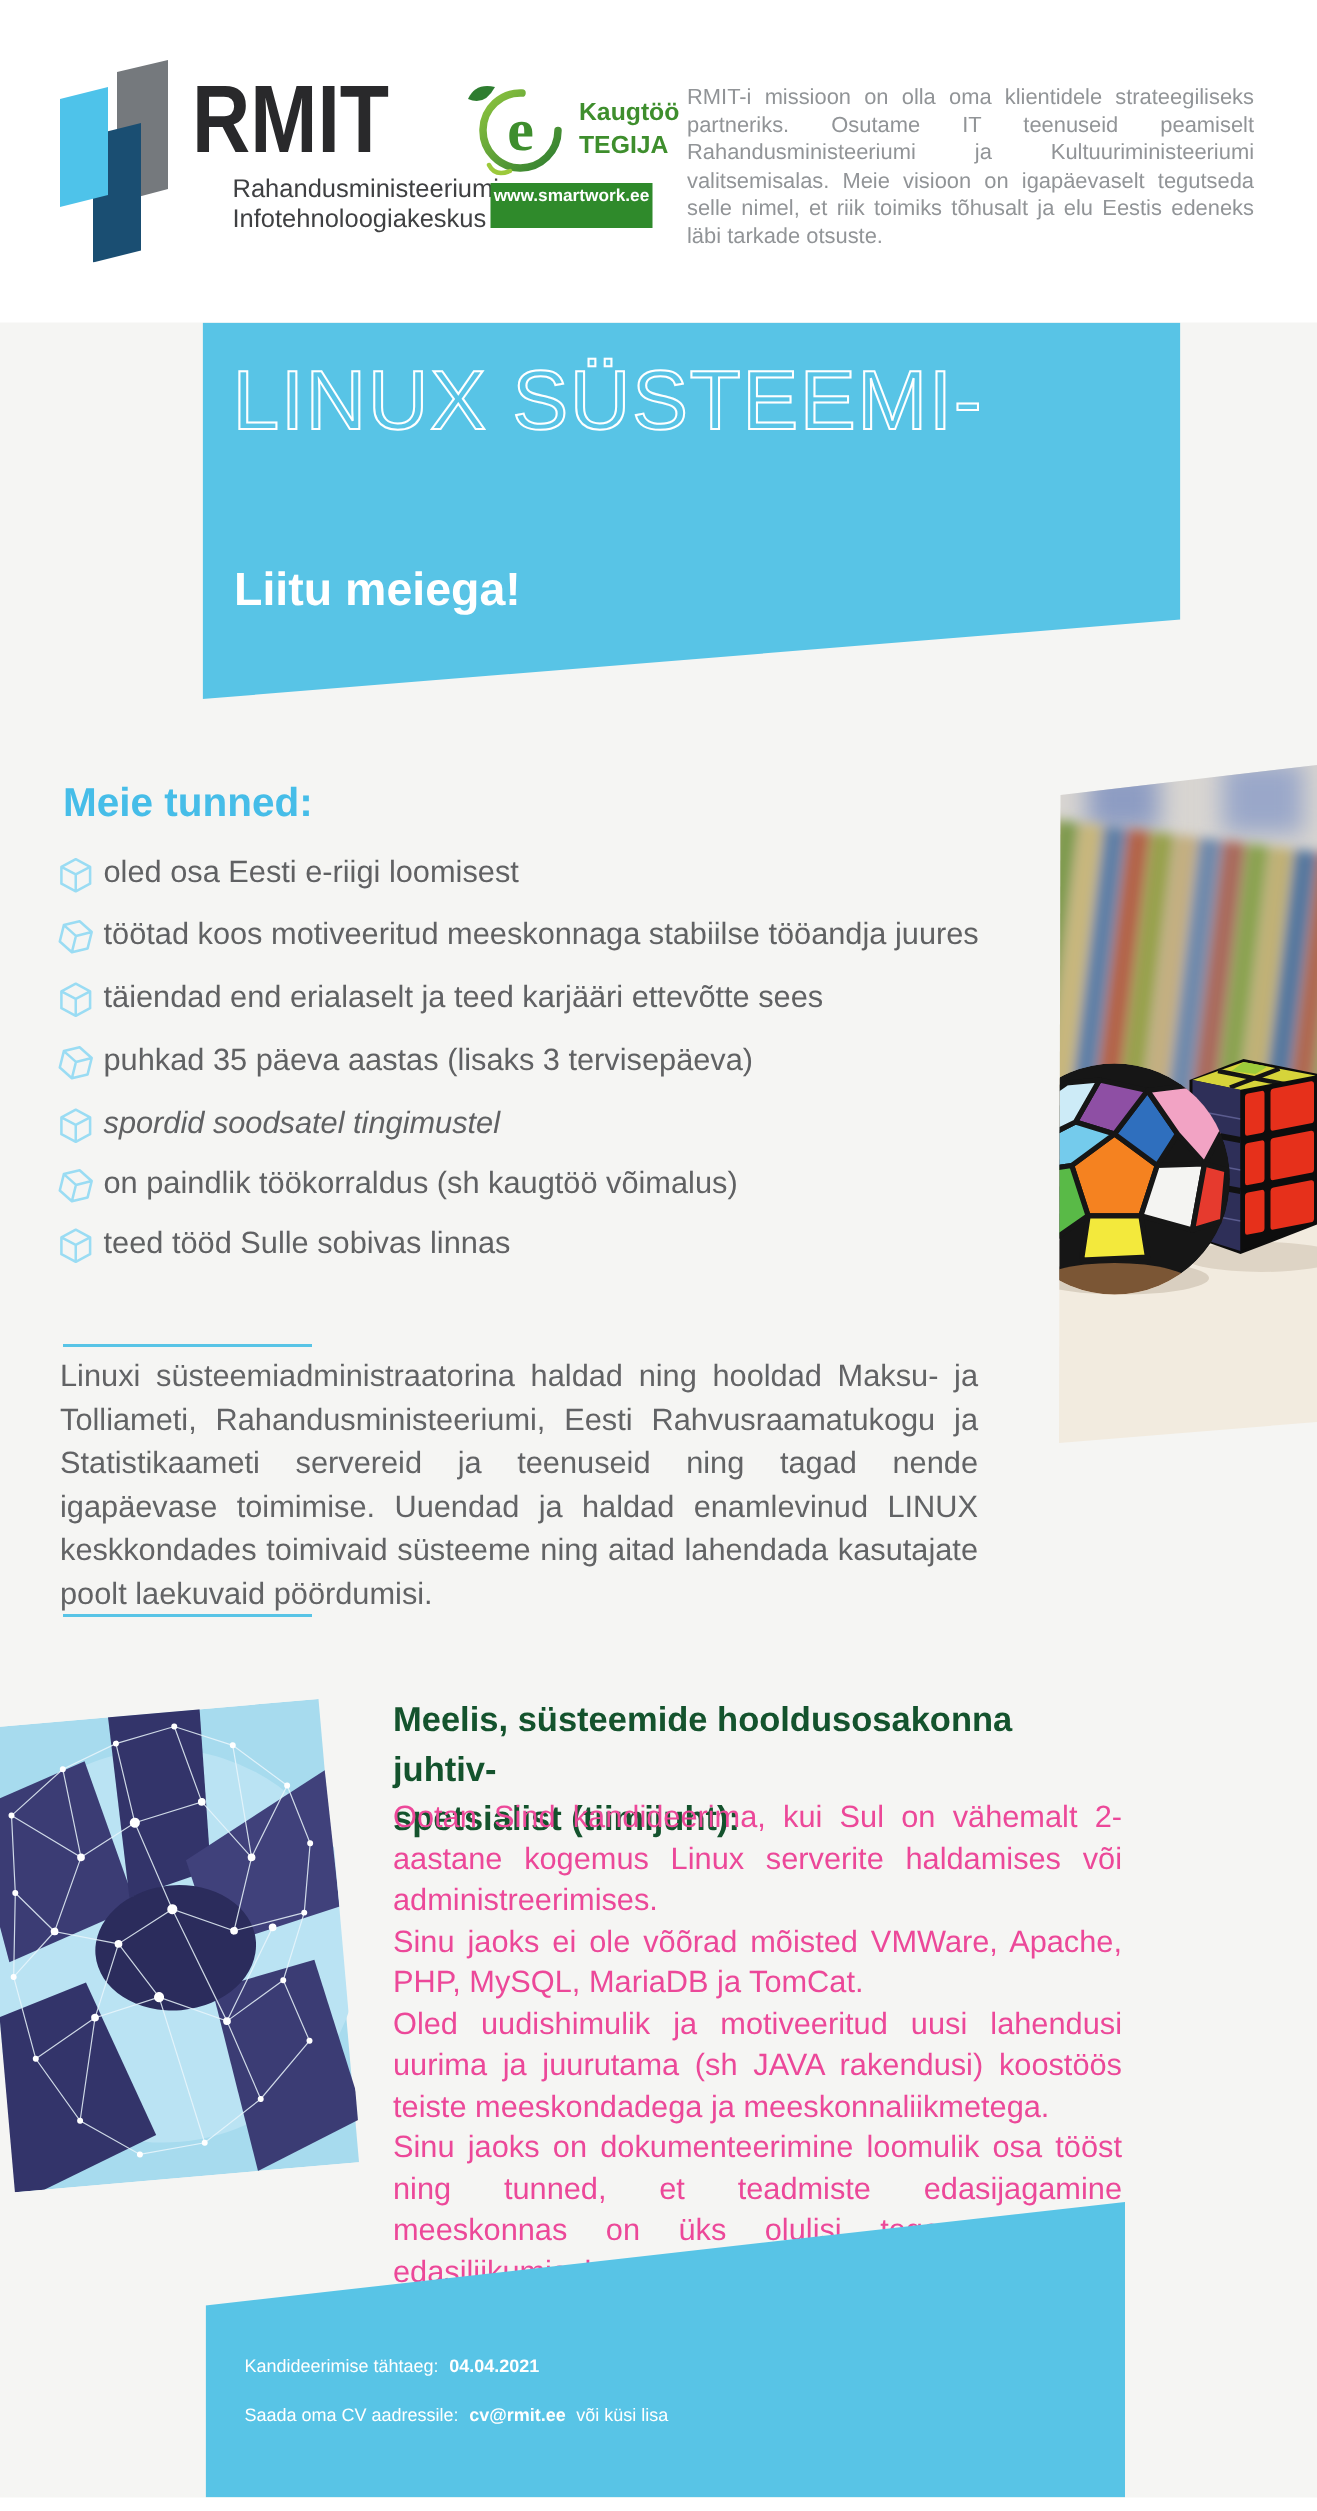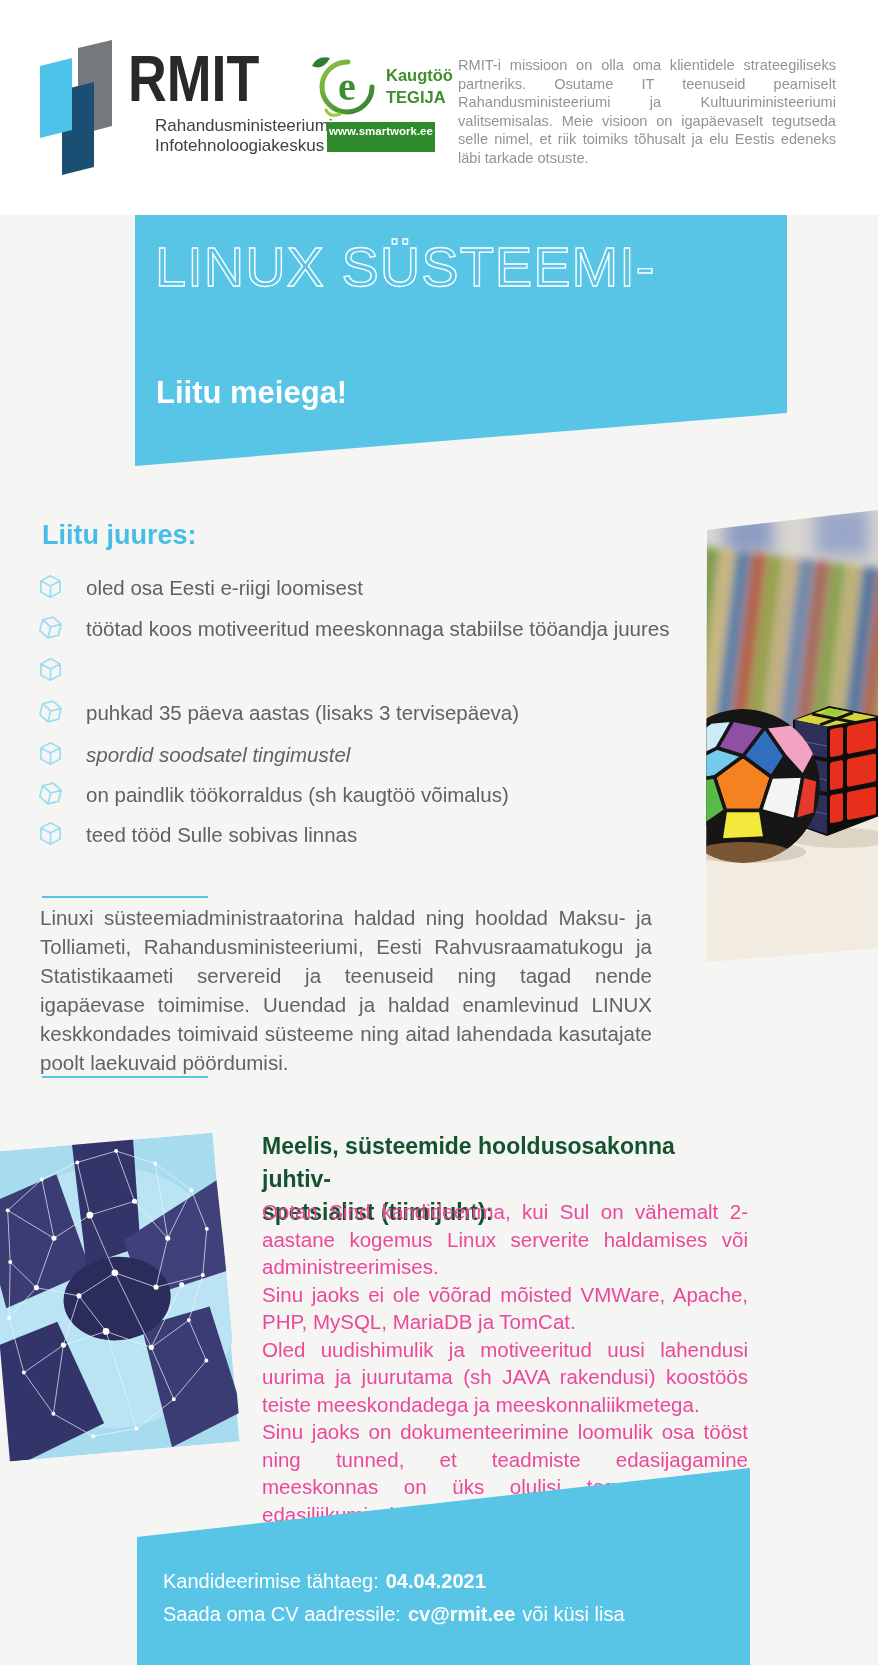--- a/index.html
+++ b/index.html
@@ -22,21 +22,21 @@
 
   
   .hero{left:135px;top:215px;width:612px;height:251px;background:#58C4E6;
         clip-path:polygon(0 0,100% 0,100% 78.9%,0 100%);padding-left:40px;}
   .hero-title{left:20px;top:16px;font-size:56px;font-weight:300;letter-spacing:1px;
               line-height:71px;color:transparent;-webkit-text-stroke:1.35px #ffffff;white-space:nowrap;}
   .hero-tag{left:21px;top:160px;font-size:31px;font-weight:bold;color:#ffffff;}
 
   
   .benefits-heading{left:42px;top:520px;font-size:27px;font-weight:bold;color:#46BDE8;}
-  .benefit{position:absolute;left:37px;display:flex;align-items:flex-end;gap:22px;height:30px;}
+  .benefit{position:absolute;left:37px;display:flex;align-items:flex-start;gap:5px;height:30px;}
   .benefit svg{width:27px;height:27px;flex:0 0 auto;}
   .benefit:nth-of-type(even) svg{transform:rotate(14deg);}
   .benefit span{font-size:20.5px;color:#606163;white-space:nowrap;}
   .b0{top:570px;} .b1{top:611px;} .b2{top:653px;} .b3{top:695px;}
   .b4{top:737px;font-style:italic;} .b5{top:777px;} .b6{top:817px;}
 
   .rule{height:0;border-top:2px solid #58C4E6;width:166px;left:42px;}
   .rule1{top:896px;} .rule2{top:1076px;}
 
   .role-par{left:40px;top:903px;width:612px;font-size:20.5px;line-height:29px;
@@ -51,21 +51,21 @@
   
   .rec-heading{left:262px;top:1130px;width:488px;font-size:23px;font-weight:bold;
                color:#14532d;line-height:33px;}
   .rec-body{left:262px;top:1198px;width:486px;font-size:20.5px;line-height:27.5px;
             color:#ec4899;text-align:justify;}
   .rec-body p{margin:0;}
 
   
   .footer{left:137px;top:1468px;width:613px;height:197px;background:#58C4E6;
           clip-path:polygon(0 35%,100% 0,100% 100%,0 100%);color:#fff;}
-  .f-line{position:absolute;left:26px;font-size:20px;white-space:nowrap;}
+  .f-line{position:absolute;left:26px;font-size:12px;white-space:nowrap;}
   .f1{top:102px;} .f2{top:135px;}
   .f-line .lbl{margin-right:7px;}
   .f-line .sfx{margin-left:7px;}
   .f-line b{font-weight:bold;}
 </style>
 </head>
 <body>
 
 <div class="page">
 
@@ -102,38 +102,39 @@
 
   <div class="abs mission">RMIT-i missioon on olla oma klientidele strateegiliseks partneriks. Osutame IT teenuseid peamiselt Rahandusministeeriumi ja Kultuuriministeeriumi valitsemisalas. Meie visioon on igapäevaselt tegutseda selle nimel, et riik toimiks tõhusalt ja elu Eestis edeneks läbi tarkade otsuste.</div>
 
   <div class="abs hero">
     <div class="abs hero-title">
       <div>LINUX SÜSTEEMI-</div>
     </div>
     <div class="abs hero-tag">Liitu meiega!</div>
   </div>
 
-  <div class="abs benefits-heading">Liitu juures:</div>
+  <div class="abs benefits-heading">Meie tunned:</div>
 
   <div class="benefit b0">
     <svg viewBox="0 0 24 24">
         <path d="M12 2.5 20.5 7v10L12 21.5 3.5 17V7Z M3.5 7 12 11.5 20.5 7 M12 11.5 V21.5" fill="none" stroke="#9ADCF3" stroke-width="1.5" stroke-linejoin="round"></path>
       </svg>
     <span>oled osa Eesti e-riigi loomisest</span>
   </div>
   <div class="benefit b1">
     <svg viewBox="0 0 24 24">
         <path d="M12 2.5 20.5 7v10L12 21.5 3.5 17V7Z M3.5 7 12 11.5 20.5 7 M12 11.5 V21.5" fill="none" stroke="#9ADCF3" stroke-width="1.5" stroke-linejoin="round"></path>
       </svg>
     <span>töötad koos motiveeritud meeskonnaga stabiilse tööandja juures</span>
   </div>
   <div class="benefit b2">
     <svg viewBox="0 0 24 24">
         <path d="M12 2.5 20.5 7v10L12 21.5 3.5 17V7Z M3.5 7 12 11.5 20.5 7 M12 11.5 V21.5" fill="none" stroke="#9ADCF3" stroke-width="1.5" stroke-linejoin="round"></path>
       </svg>
+    <span>täiendad end erialaselt ja teed karjääri ettevõtte sees</span>
   </div>
   <div class="benefit b3">
     <svg viewBox="0 0 24 24">
         <path d="M12 2.5 20.5 7v10L12 21.5 3.5 17V7Z M3.5 7 12 11.5 20.5 7 M12 11.5 V21.5" fill="none" stroke="#9ADCF3" stroke-width="1.5" stroke-linejoin="round"></path>
       </svg>
     <span>puhkad 35 päeva aastas (lisaks 3 tervisepäeva)</span>
   </div>
   <div class="benefit b4">
     <svg viewBox="0 0 24 24">
         <path d="M12 2.5 20.5 7v10L12 21.5 3.5 17V7Z M3.5 7 12 11.5 20.5 7 M12 11.5 V21.5" fill="none" stroke="#9ADCF3" stroke-width="1.5" stroke-linejoin="round"></path>

